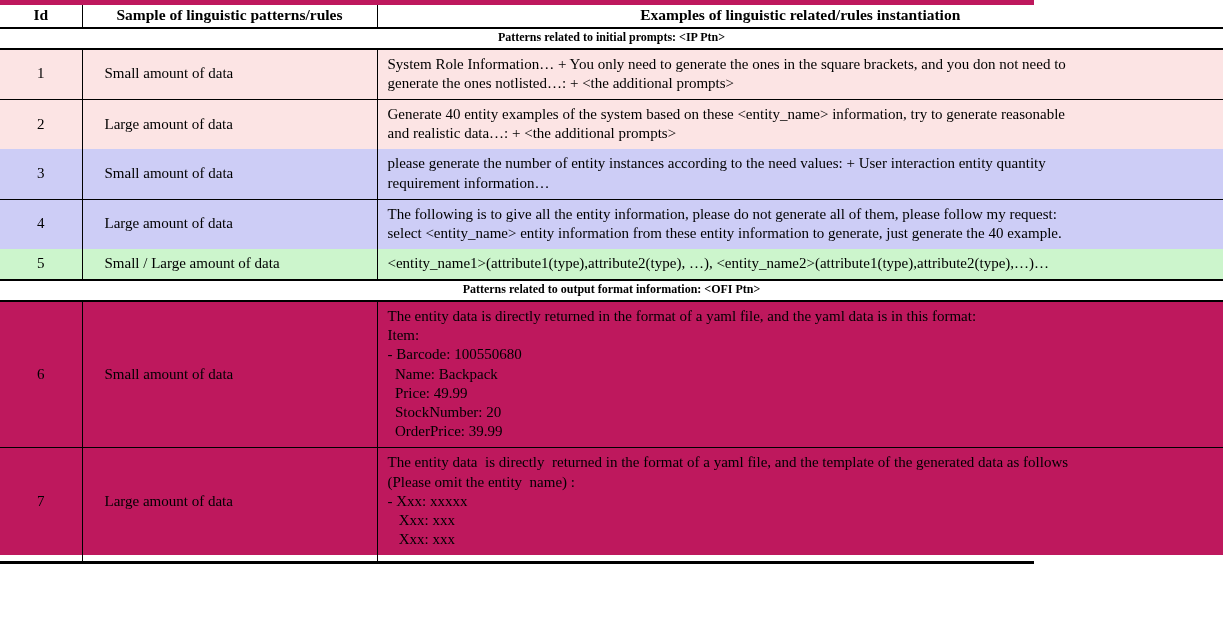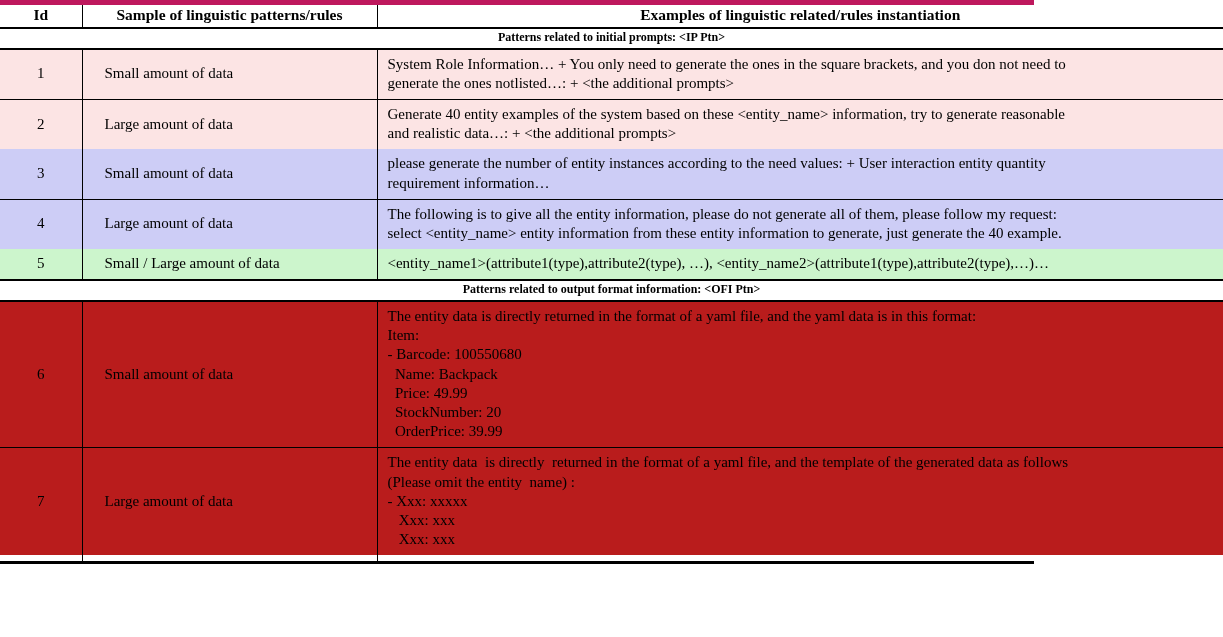--- a/index.html
+++ b/index.html
@@ -81,21 +81,21 @@
     text-align: left;
     padding-left: 10px;
     padding-right: 14px;
   }
   tr.data-row.last-in-group > td { border-bottom: none; }
 
   
   .tint-pink   { background: #fce4e4; }
   .tint-blue   { background: #cdcdf6; }
   .tint-green  { background: #ccf5cc; }
-  .tint-yellow { background: #b91c1c; margin-top: 40px; }
+  .tint-yellow { background: #be185d; margin-top: 40px; }
 
   .example-lines { margin: 0; }
   .example-lines .ln { display: block; white-space: pre-wrap; }
 
   .spacer-row > td {
     height: 6px;
     padding: 0;
     border-right: 1px solid #000;
     background: #ffffff;
   }

